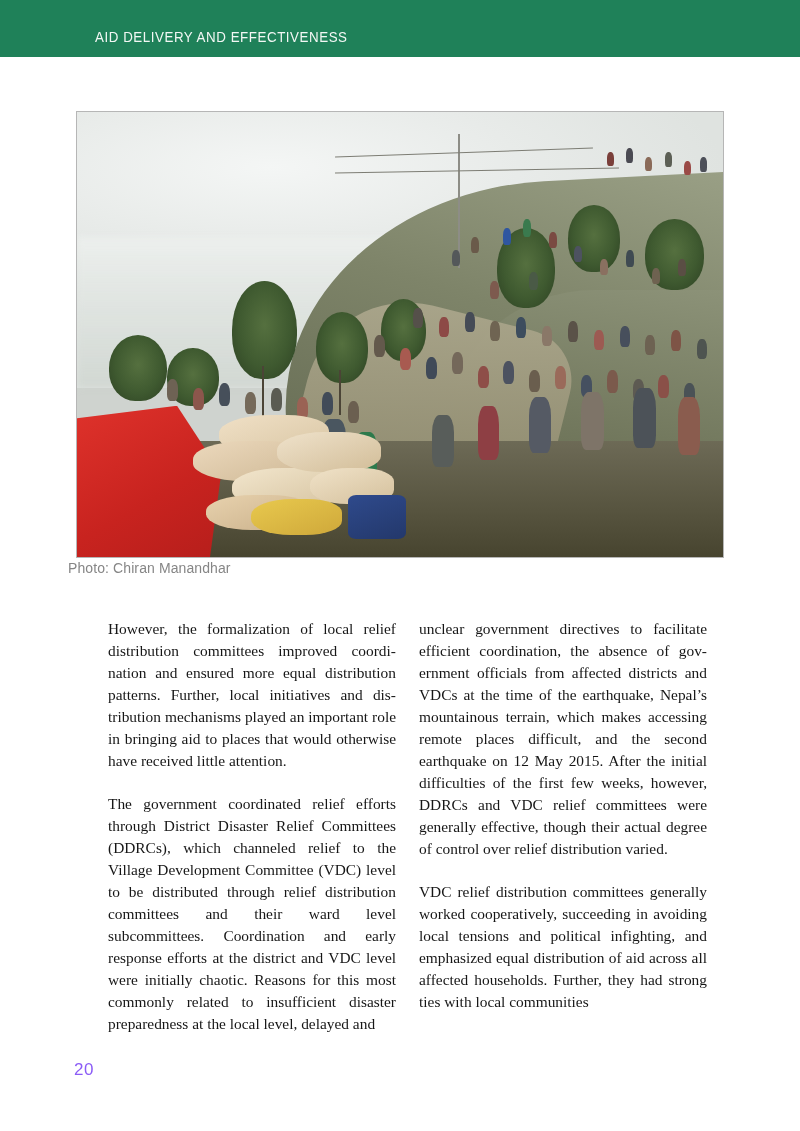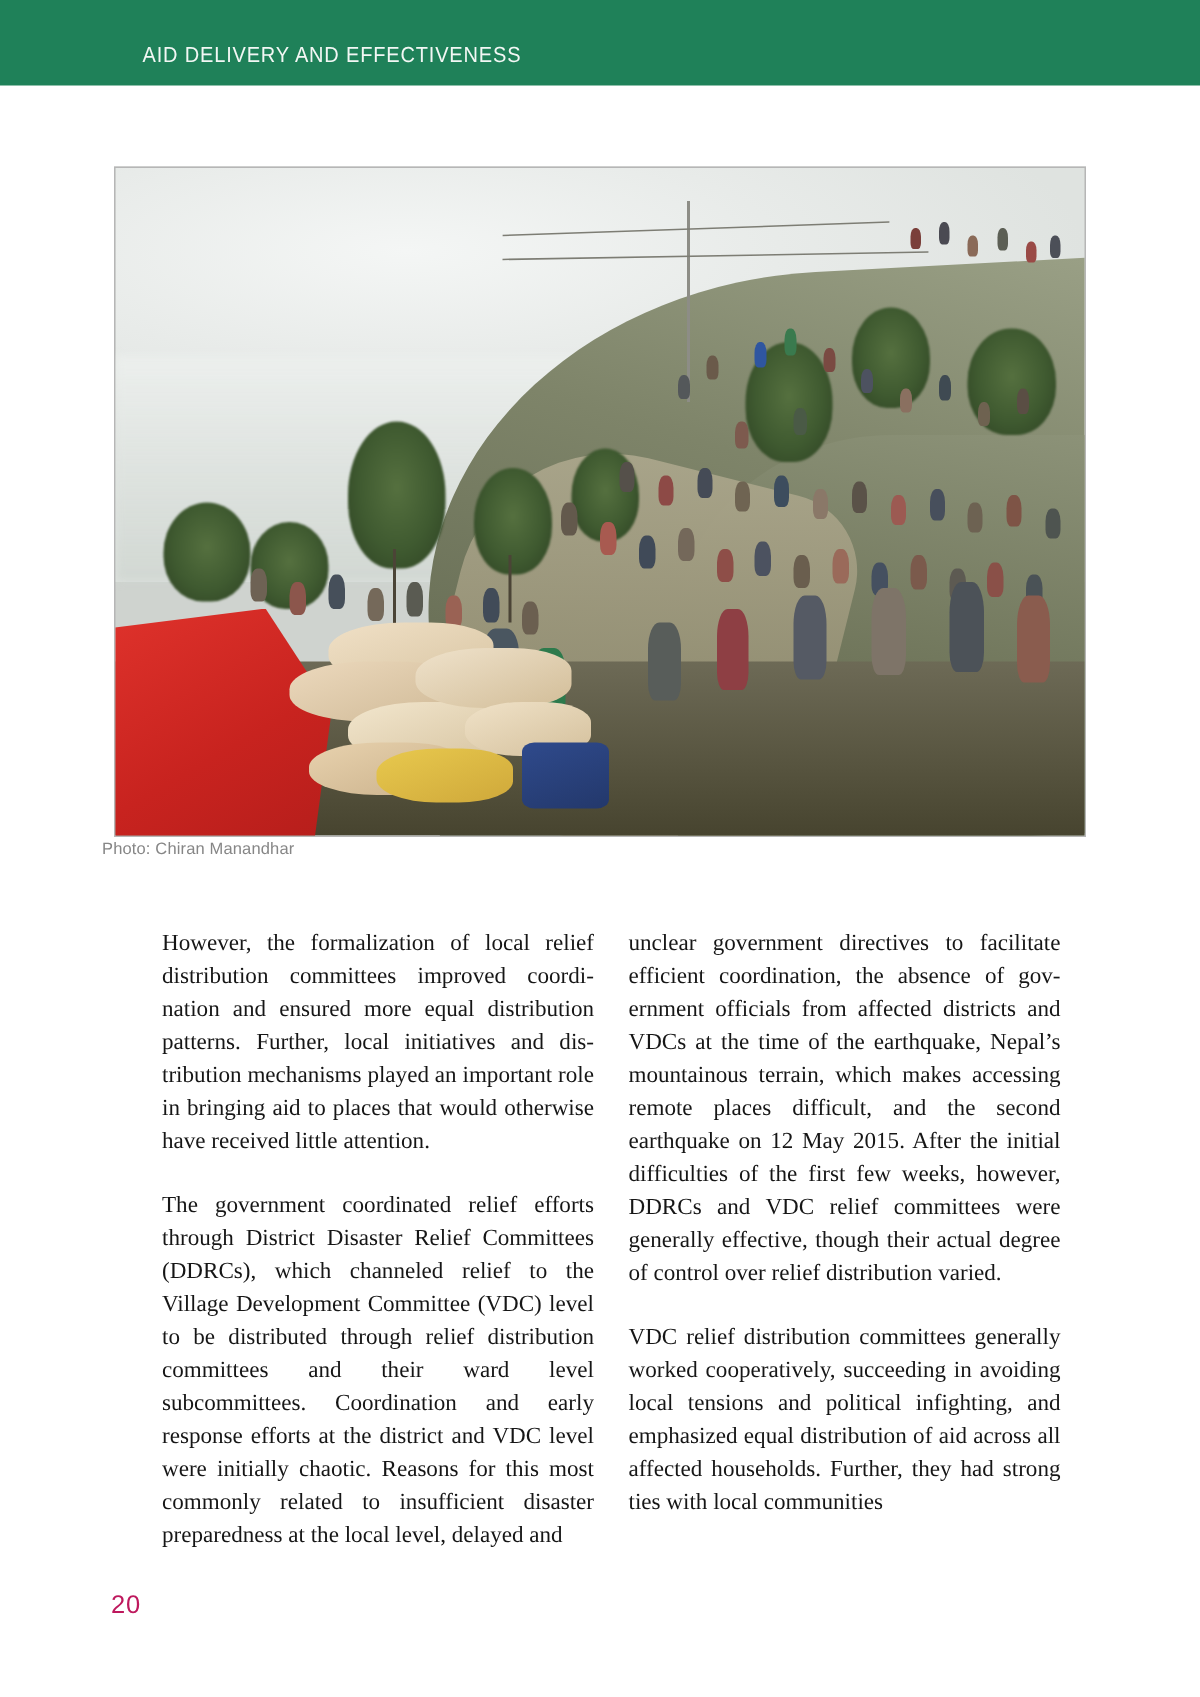--- a/index.html
+++ b/index.html
@@ -120,21 +120,21 @@
     border-radius: 46% 38% 40% 44%;
     filter: blur(0.5px);
   }
 
   .photo-caption {
     position: absolute;
     left: 68px;
     top: 560px;
     color: #868686;
     font-family: "Liberation Sans", sans-serif;
-    font-size: 11px;
+    font-size: 14px;
     letter-spacing: 0.1px;
     white-space: nowrap;
   }
 
   
   .column {
     position: absolute;
     top: 618px;
     width: 288px;
     font-family: "Liberation Serif", serif;
@@ -148,21 +148,21 @@
   .col-left  { left: 108px; }
   .col-right { left: 419px; }
   .column p { margin: 0 0 21px 0; }
   .column p:last-child { margin-bottom: 12px; }
 
   
   .folio {
     position: absolute;
     left: 74px;
     top: 1060px;
-    color: #be185d;
+    color: #8b5cf6;
     font-family: "Liberation Sans", sans-serif;
     font-size: 17px;
     letter-spacing: 0.5px;
   }
 </style>
 </head>
 <body>
 
 <div class="header-band">
   <div class="header-title">AID DELIVERY AND EFFECTIVENESS</div>

